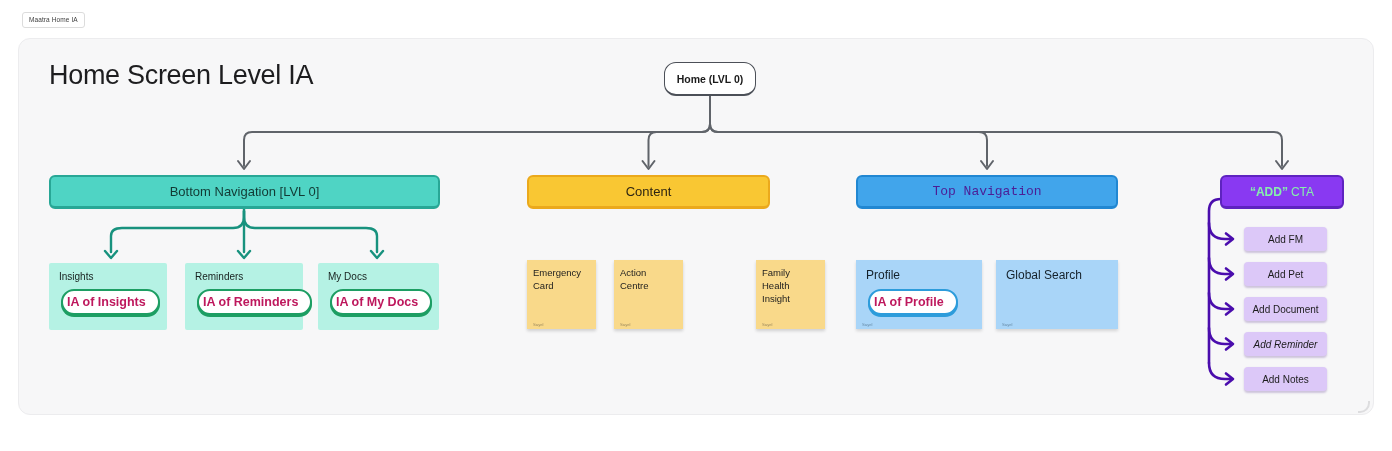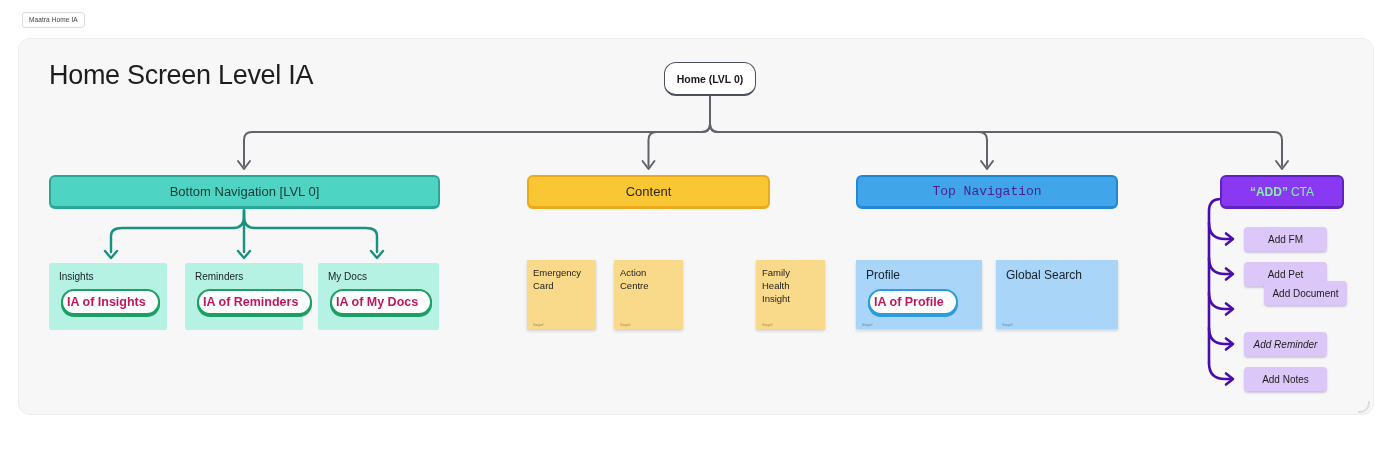--- a/index.html
+++ b/index.html
@@ -174,15 +174,15 @@
   <span class="pill pill-blue">IA of Profile</span>
   <span class="author">Sayel</span>
 </div>
 <div class="blue-card" style="left:996px;width:122px;">
   <span class="ttl">Global Search</span>
   <span class="author">Sayel</span>
 </div>
 
 <div class="lav-btn" style="top:227px;">Add FM</div>
 <div class="lav-btn" style="top:262px;">Add Pet</div>
-<div class="lav-btn" style="top:281px;margin-left:20px;">Add Document</div>
+<div class="lav-btn" style="top:297px;">Add Document</div>
 <div class="lav-btn" style="top:332px;font-style:italic;">Add Reminder</div>
 <div class="lav-btn" style="top:367px;">Add Notes</div>
 
 </body></html>

